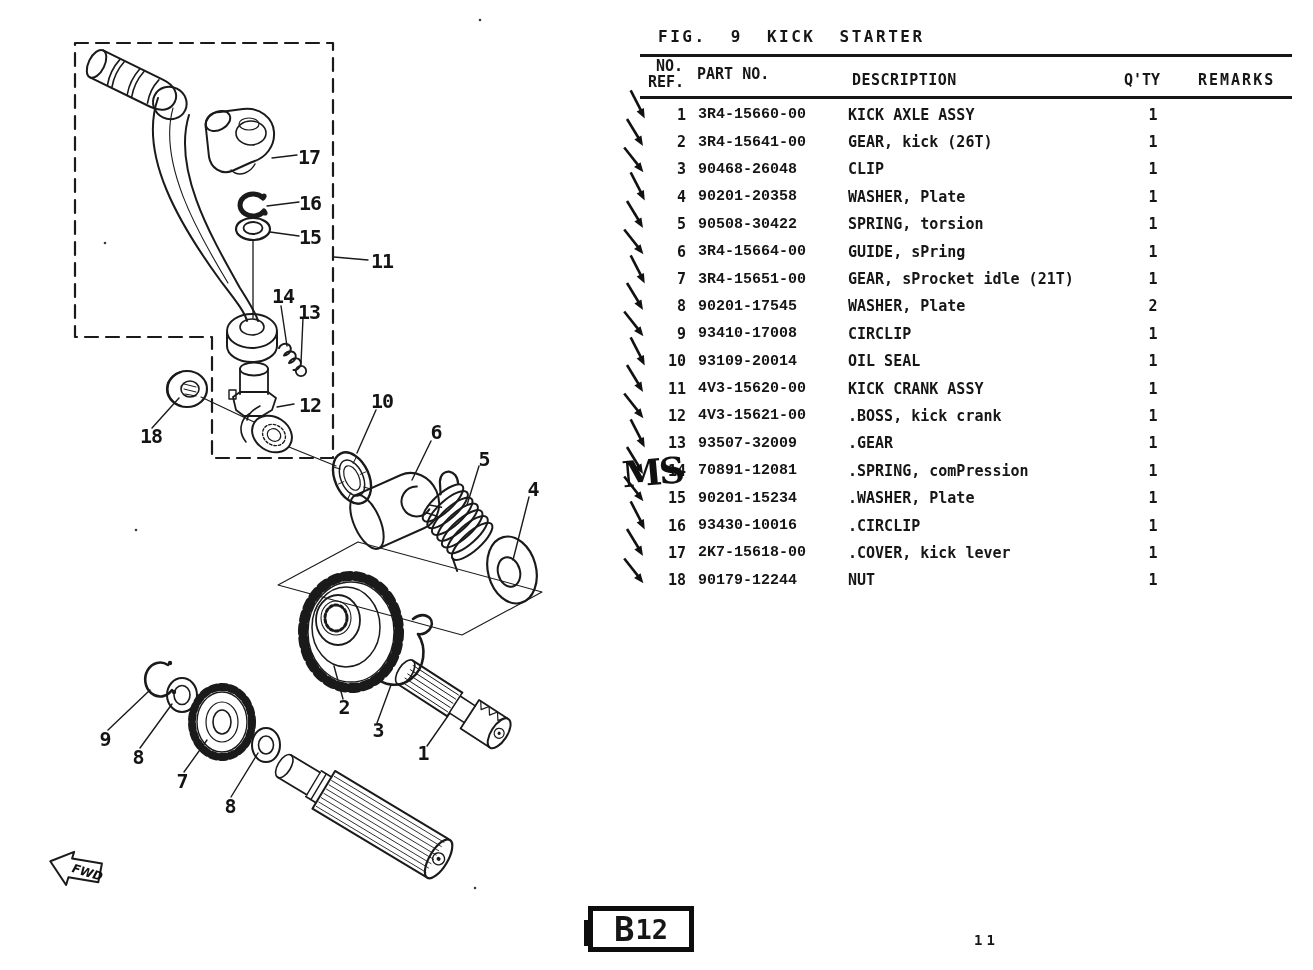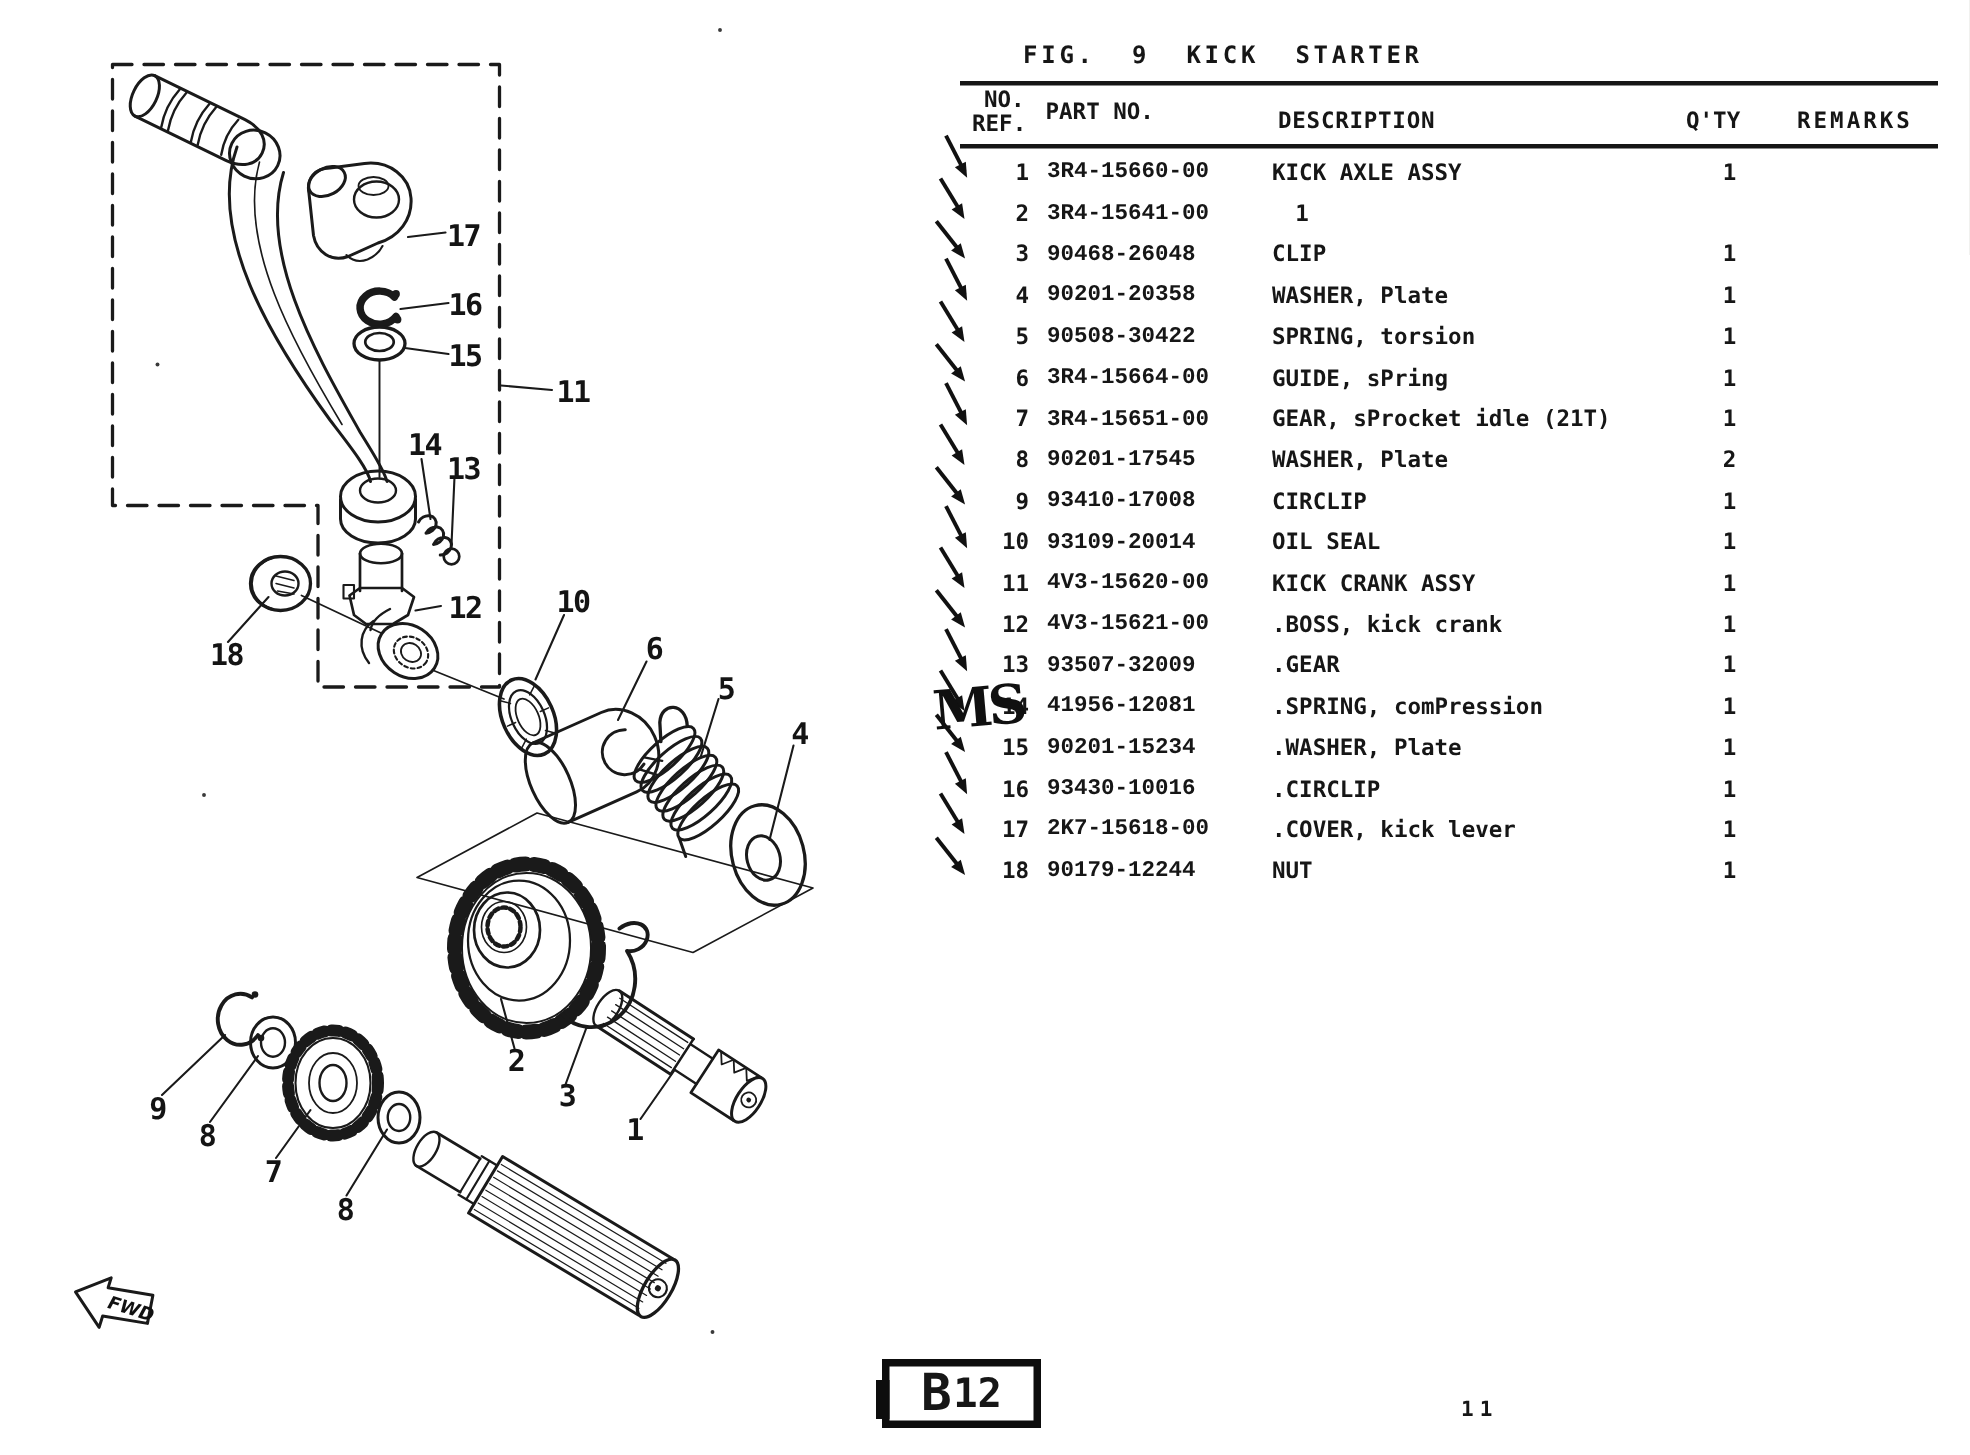--- a/index.html
+++ b/index.html
@@ -14,21 +14,21 @@
   .callout{
     position:absolute; transform:translate(-50%,-50%);
     font:700 20px "DejaVu Sans Mono",monospace; color:#141414; letter-spacing:-1px;
     white-space:nowrap;
   }
   
   #table-area{position:absolute;left:640px;top:25px;width:652px;}
   #fig-title{
     position:absolute;left:18px;top:2px;
     font:700 16px "DejaVu Sans Mono",monospace;
-    letter-spacing:2.5px; word-spacing:12px; white-space:nowrap;margin-left:24px;
+    letter-spacing:2.5px; word-spacing:12px; white-space:nowrap;
   }
   .rule{position:absolute;left:0;width:652px;height:3px;background:#161616;}
   #rule-top{top:29px;}
   #rule-header{top:71px;}
   #col-headers{position:absolute;left:0;top:32px;width:652px;height:38px;
     font:700 15px "DejaVu Sans Mono",monospace;}
   #col-headers span{position:absolute;white-space:nowrap;}
   .h-ref-top{left:8px;top:16px;}
   .h-ref-bot{left:16px;top:0;}
   .h-part{left:57px;top:8px;}
@@ -303,20 +303,21 @@
 
   <div class="row">
     <span class="mark">
       <svg width="24" height="27" viewBox="0 0 24 27">
         <line x1="1" y1="-10" x2="15" y2="13" stroke="#111" stroke-width="2.6"></line>
         <polygon points="17,17 15.4,6.5 8.4,10.6" fill="#111"></polygon>
       </svg>
     </span>
     <span class="c-ref">2</span>
     <span class="c-part">3R4-15641-00</span>
+    <span class="c-desc">GEAR, kick (26T)</span>
     <span class="c-qty">1</span>
     <span class="c-rem"></span>
   </div>
 
   <div class="row">
     <span class="mark">
       <svg width="24" height="27" viewBox="0 0 24 27">
         <line x1="1" y1="-10" x2="15" y2="13" stroke="#111" stroke-width="2.6"></line>
         <polygon points="17,17 15.4,6.5 8.4,10.6" fill="#111"></polygon>
       </svg>
@@ -469,21 +470,21 @@
   </div>
 
   <div class="row">
     <span class="mark">
       <svg width="24" height="27" viewBox="0 0 24 27">
         <line x1="1" y1="-10" x2="15" y2="13" stroke="#111" stroke-width="2.6"></line>
         <polygon points="17,17 15.4,6.5 8.4,10.6" fill="#111"></polygon>
       </svg>
     </span>
     <span class="c-ref">14</span>
-    <span class="c-part">41956-12081</span>
+    <span class="c-part">70891-12081</span>
     <span class="c-desc">.SPRING, comPression</span>
     <span class="c-qty">1</span>
     <span class="c-rem"></span>
   </div>
 
   <div class="row">
     <span class="mark">
       <svg width="24" height="27" viewBox="0 0 24 27">
         <line x1="1" y1="-10" x2="15" y2="13" stroke="#111" stroke-width="2.6"></line>
         <polygon points="17,17 15.4,6.5 8.4,10.6" fill="#111"></polygon>

